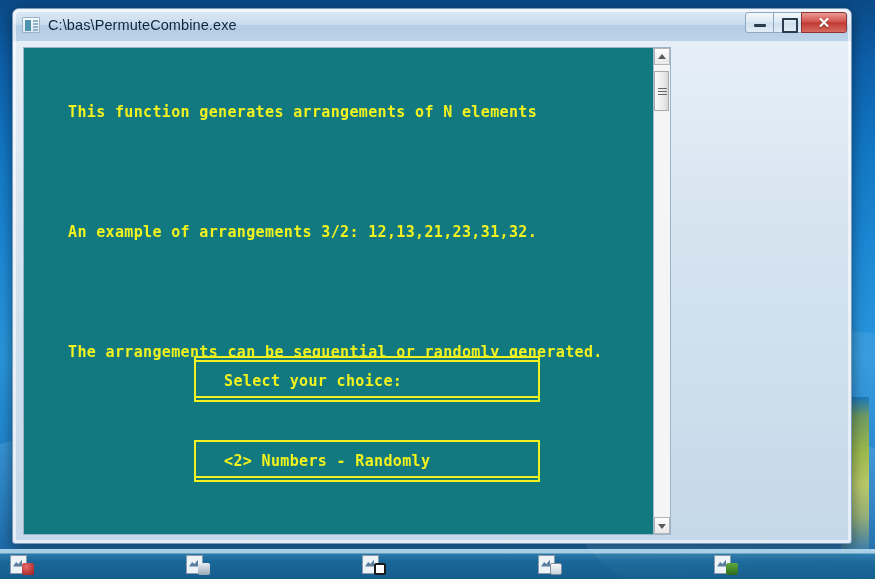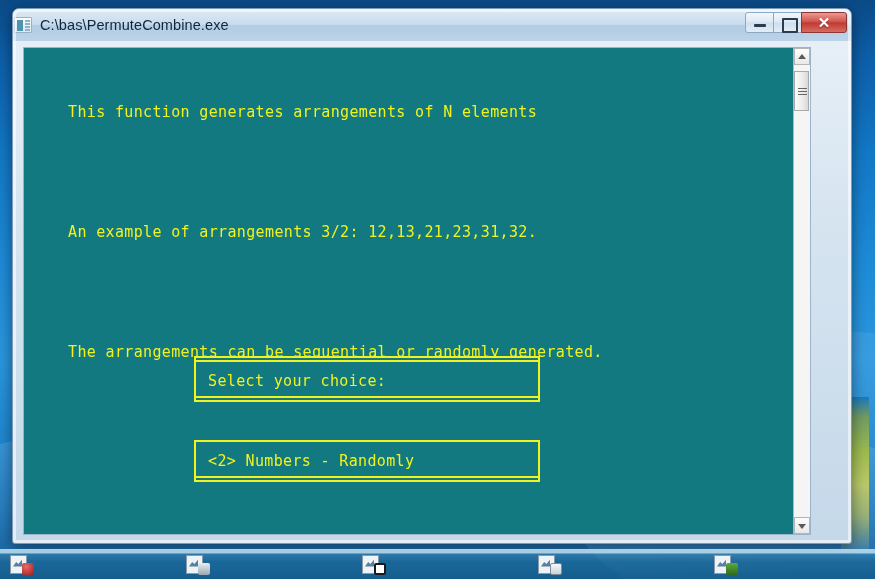--- a/index.html
+++ b/index.html
@@ -118,21 +118,21 @@
 
   
   #titlebar {
     position: relative;
     height: 32px;
     border-radius: 6px 6px 0 0;
     background: linear-gradient(to bottom,
         #dfeaf5 0%, #c8dcee 48%, #b4cce4 52%, #bcd3e8 100%);
     display: flex;
     align-items: center;
-    padding-left: 1px;
+    padding-left: 9px;
   }
   #app-icon {
     width: 18px; height: 16px;
     background: linear-gradient(#fbfdfe, #dde7ef);
     border: 1px solid #9ab0c4;
     border-radius: 1px;
     position: relative;
     flex: none;
   }
   #app-icon::before {
@@ -198,24 +198,25 @@
     display: flex;
     align-items: center;
     justify-content: center;
     text-shadow: 0 1px 1px rgba(0,0,0,0.45);
   }
 
   
   #client {
     position: absolute;
     left: 10px; top: 38px;
-    width: 788px; height: 488px;
+    width: 648px; height: 488px;
     background: #11797f;
     border: 1px solid #9bb4c9;
     display: flex;
+    font-weight: bold;
   }
   #console {
     position: relative;
     flex: 1;
     background: #11797f;
     overflow: hidden;
     font-family: "DejaVu Sans Mono", "Liberation Mono", monospace;
     font-size: 15px;
     line-height: 20px;
     color: #f2f21e;
@@ -232,21 +233,21 @@
     left: 170px;
     top: 268px;
     width: 346px;
   }
   .menu-cell {
     border: 2px solid #f2f21e;
     border-bottom: none;
     height: 40px;
     display: flex;
     align-items: center;
-    padding-left: 12px;
+    padding-left: 28px;
     position: relative;
     color: #f2f21e;
     font-family: "DejaVu Sans Mono", "Liberation Mono", monospace;
     font-size: 15px;
     letter-spacing: 0.35px;
   }
   .menu-cell::after {
     content: "";
     position: absolute;
     left: -2px; right: -2px; bottom: -2px;

